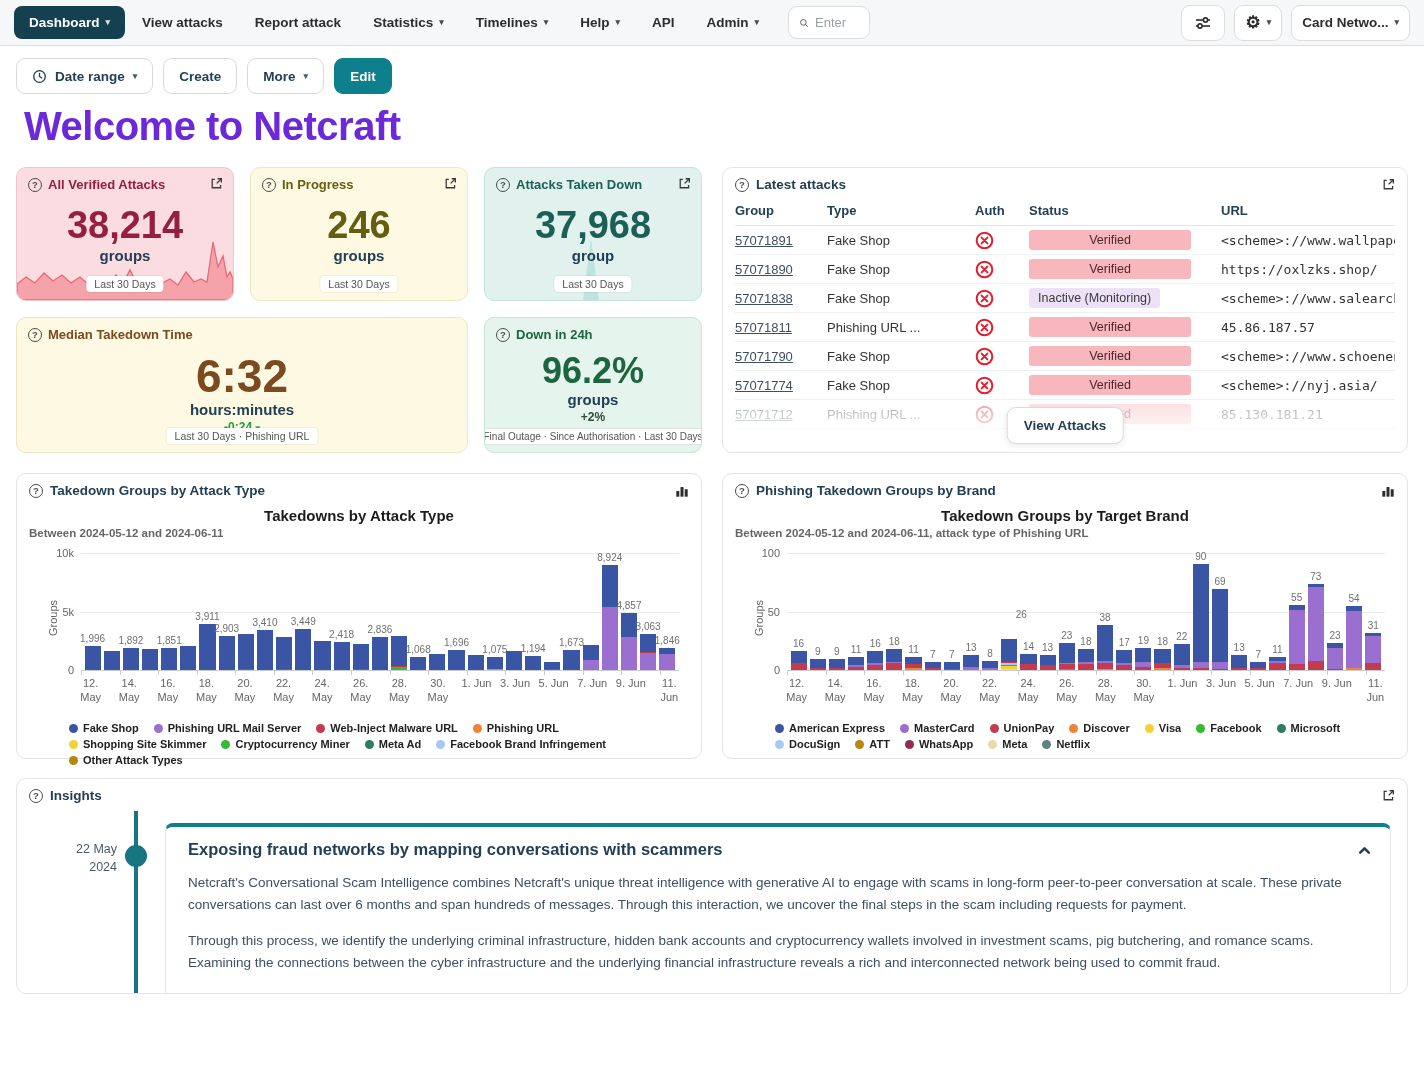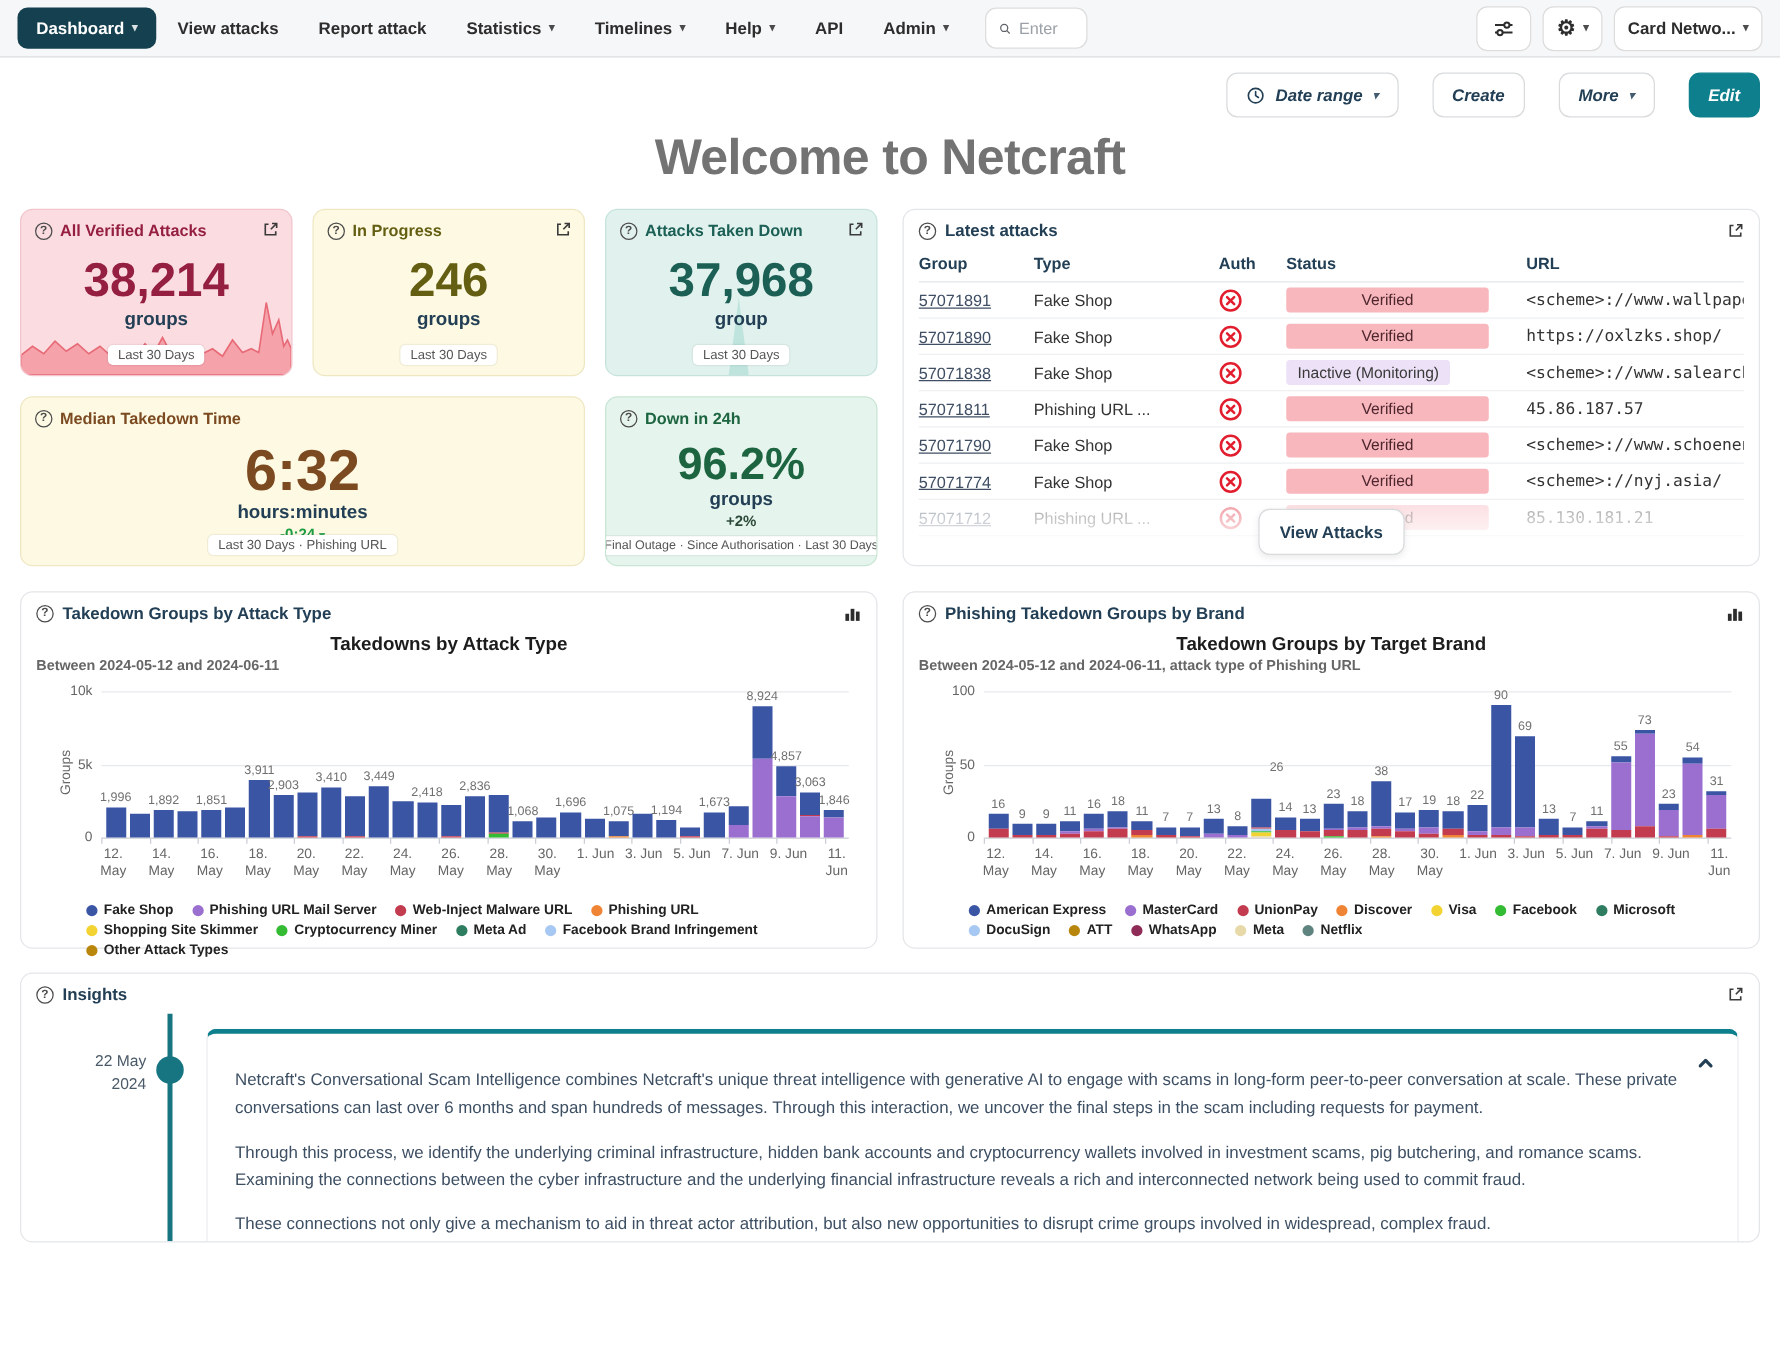--- a/index.html
+++ b/index.html
@@ -20,26 +20,26 @@
     font-family:"Liberation Sans",sans-serif; }
   .nav-search input::placeholder { color:#9aa0a6; }
   .nav-right { margin-left:auto; display:flex; align-items:center; gap:9px; }
   .icon-btn { background:#fff; border:1px solid #ddd; border-radius:9px; height:36px; min-width:44px;
     display:flex; align-items:center; justify-content:center; gap:6px; padding:0 10px;
     font-size:13.5px; font-weight:700; color:#2d2d2d; cursor:pointer; }
   .gear-glyph { font-size:17px; line-height:1; }
 
   
   .content { padding:0 16px; }
-  .header-actions { display:flex; justify-content:flex-end; gap:27px; margin:12px 0 0;font-style:italic; }
+  .header-actions { display:flex; gap:10px; margin:12px 0 0; }
   .btn { display:flex; align-items:center; gap:8px; background:#fff; border:1px solid #d9dbdd;
     border-radius:9px; padding:0 15px; height:36px; font-size:13.5px; font-weight:700;
     color:#223f55; cursor:pointer; }
   .btn.primary { background:#0e7f8c; border-color:#0e7f8c; color:#fff; }
-  h1.page-title { font-size:40px; font-weight:800; color:#737373; margin:10px 8px 0; letter-spacing:-0.5px;text-align:center; }
+  h1.page-title { font-size:40px; font-weight:800; color:#6d28d9; margin:10px 8px 0; letter-spacing:-0.5px; }
   .intro { margin:24px 8px 0; font-size:15px; line-height:1.55; color:#3a4a5a; }
 
   
   .row2col { display:grid; grid-template-columns:686px 686px; gap:20px; margin-top:18px; }
   .cards-left { display:grid; grid-template-columns:218px 218px 218px; grid-template-rows:134px 136px; gap:16px; }
   .stat-card { border-radius:10px; padding:9px 11px; position:relative; overflow:hidden; border:1px solid transparent; }
   .stat-card .card-head { display:flex; align-items:center; gap:6px; font-size:13px; font-weight:700; position:relative; z-index:2; }
   .qicon { width:14px; height:14px; border:1.2px solid #4c4c4c; color:#4c4c4c; border-radius:50%;
     font-size:9.5px; font-weight:700; display:inline-flex; align-items:center; justify-content:center; flex:none; }
   .ext-icon { position:absolute; top:9px; right:10px; z-index:3; cursor:pointer; }
@@ -1108,20 +1108,21 @@
             <path d="M8.2 1.9h4v4" fill="none" stroke="#3a3a3a" stroke-width="1.4"></path>
             <path d="M12 2.1L7.2 6.9" stroke="#3a3a3a" stroke-width="1.4"></path>
           </svg>
         </span>
     </div>
     <div class="timeline-line"></div>
     <div class="timeline-dot"></div>
     <div class="timeline-date">22 May
 2024</div>
     <div class="insight-card">
+      <div class="insight-heading">Exposing fraud networks by mapping conversations with scammers</div>
       <span class="collapse-icon">
           <svg class="ico" width="15" height="15" viewBox="0 0 14 14">
             <path d="M3 9l4-4 4 4" fill="none" stroke="#223f55" stroke-width="2.4" stroke-linecap="round" stroke-linejoin="round"></path>
           </svg>
         </span>
       <div>
           <p>Netcraft's Conversational Scam  Intelligence combines Netcraft's unique threat intelligence with generative AI to  engage with scams in long-form peer-to-peer conversation at scale. These  private conversations can last over 6 months and span hundreds of  messages. Through this interaction, we uncover the final steps in the  scam including requests for payment.</p>
           <p>Through this process, we identify the underlying criminal  infrastructure, hidden bank accounts and cryptocurrency wallets involved  in investment scams, pig butchering, and romance scams. Examining the connections between the cyber infrastructure and the underlying  financial infrastructure reveals a rich and interconnected network being  used to commit fraud.</p>
           <p>These connections not only give a mechanism to aid in threat actor  attribution, but also new opportunities to disrupt crime groups involved  in widespread, complex fraud.</p>
         </div>

